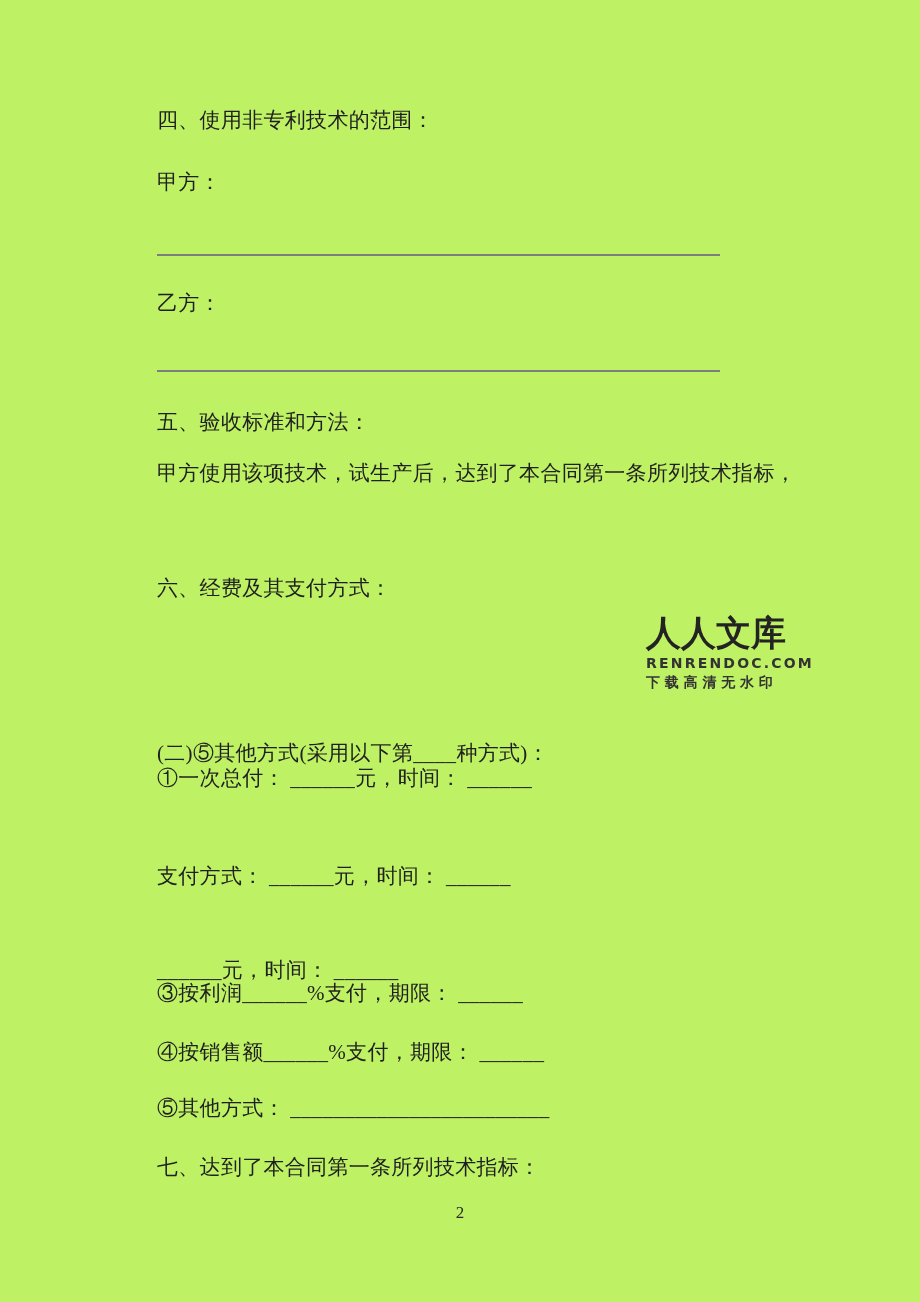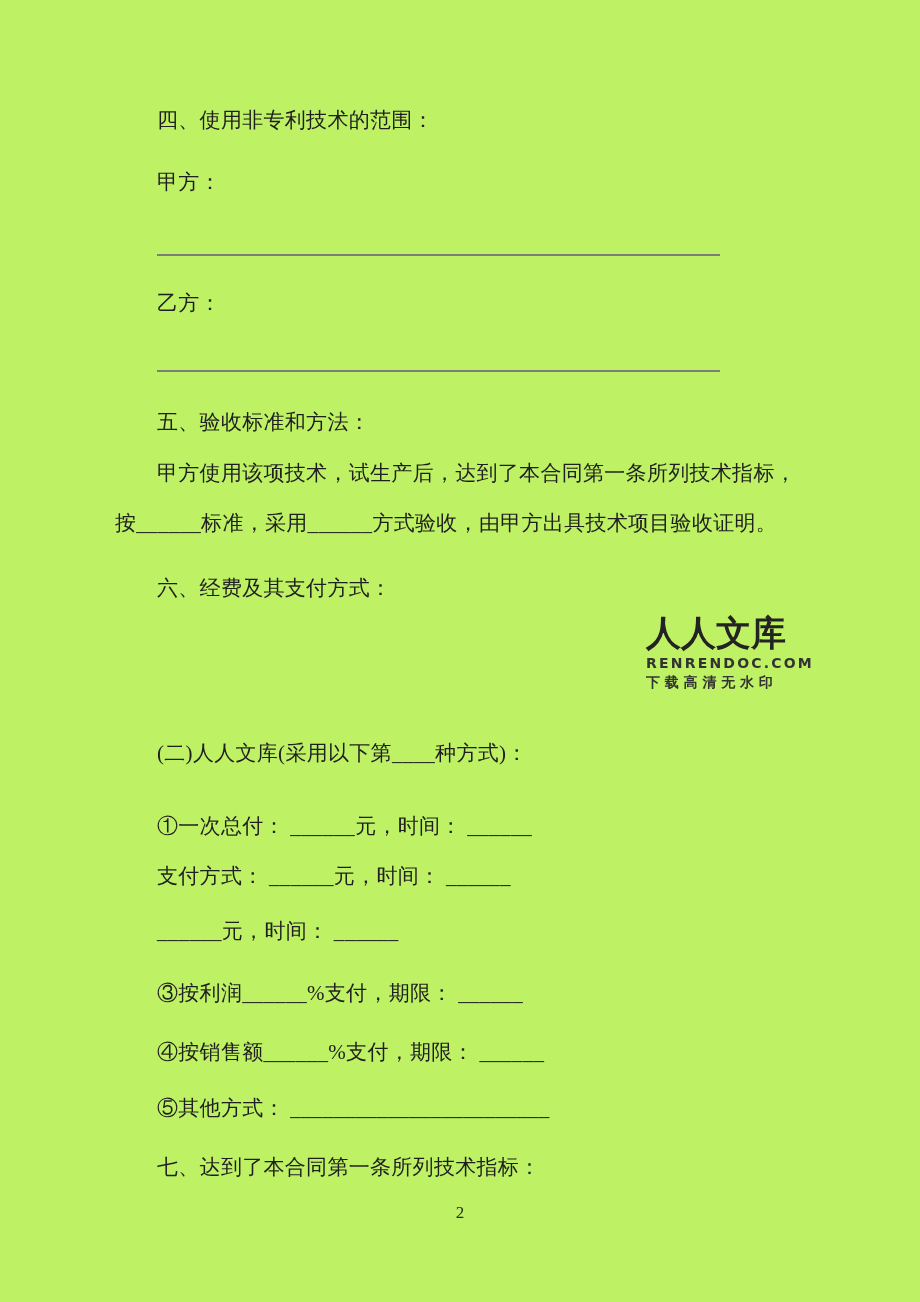--- a/index.html
+++ b/index.html
@@ -83,27 +83,26 @@
 <div id="page">
 
   <div class="line" style="top:108px">四、使用非专利技术的范围：</div>
   <div class="line" style="top:170px">甲方：</div>
   <div class="rule" style="top:254px"></div>
   <div class="line" style="top:291px">乙方：</div>
   <div class="rule" style="top:370px"></div>
 
   <div class="line" style="top:410px">五、验收标准和方法：</div>
   <div class="line" style="top:461px">甲方使用该项技术，试生产后，达到了本合同第一条所列技术指标，</div>
-  <div class="line hanging" style="top:511px">按______标准，采用______方式验收，由甲方出具技术项目验收证明。</div>
 
   <div class="line" style="top:576px">六、经费及其支付方式：</div>
-  <div class="line" style="top:741px">(二)人人文库(采用以下第____种方式)：</div>
-  <div class="line" style="top:814px">①一次总付： ______元，时间： ______</div>
+  <div class="line" style="top:741px">(二)⑤其他方式(采用以下第____种方式)：</div>
+  <div class="line" style="top:766px">①一次总付： ______元，时间： ______</div>
   <div class="line" style="top:864px">支付方式： ______元，时间： ______</div>
-  <div class="line" style="top:919px">______元，时间： ______</div>
+  <div class="line" style="top:958px">______元，时间： ______</div>
   <div class="line" style="top:981px">③按利润______%支付，期限： ______</div>
   <div class="line" style="top:1040px">④按销售额______%支付，期限： ______</div>
   <div class="line" style="top:1096px">⑤其他方式： ________________________</div>
 
   <div class="line" style="top:1155px">七、达到了本合同第一条所列技术指标：</div>
 
   <div class="watermark">
     <div class="wm-logo">人人文库</div>
     <div class="wm-site">RENRENDOC.COM</div>
     <div class="wm-tagline">下载高清无水印</div>

